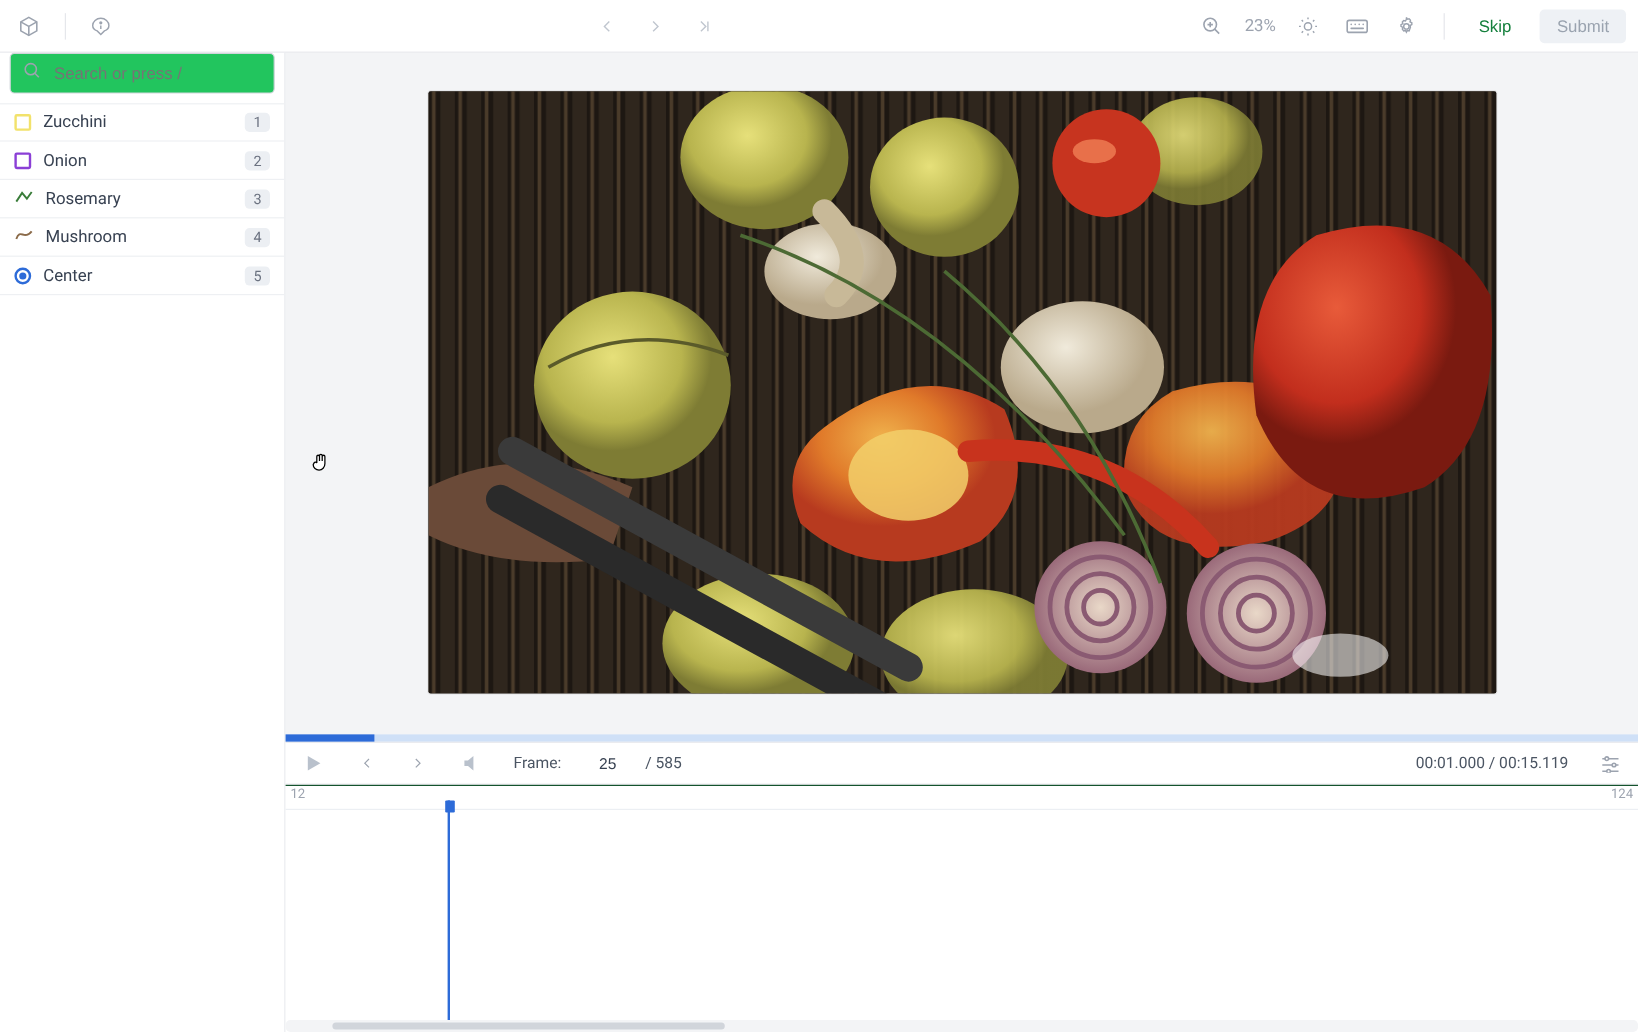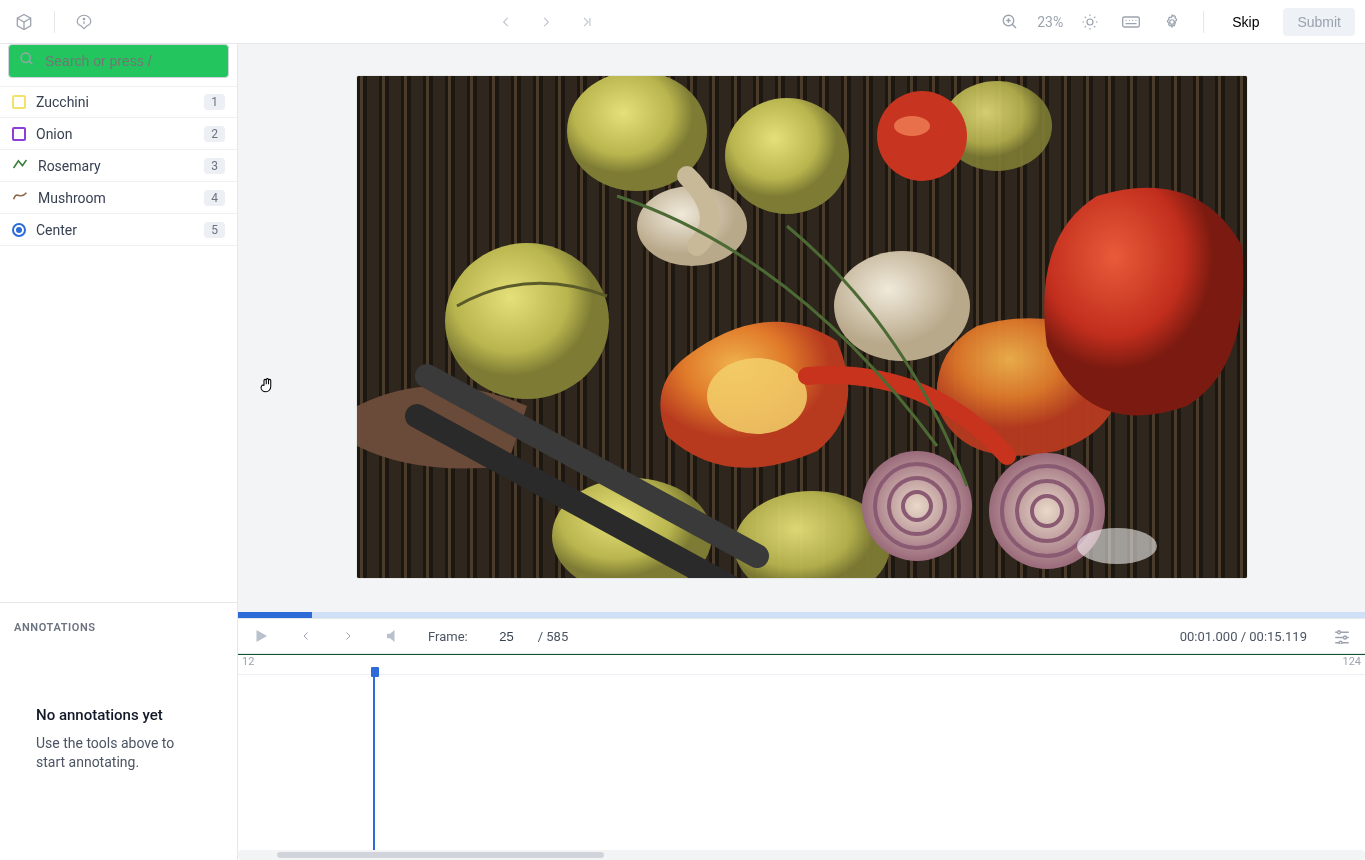--- a/index.html
+++ b/index.html
@@ -9,21 +9,21 @@
   
   .topbar { height: 44px; border-bottom: 1px solid #e5e7eb; display: flex; align-items: center; padding: 0 10px; gap: 8px; }
   .tb-left, .tb-center, .tb-right { display: flex; align-items: center; gap: 8px; }
   .tb-left { gap: 12px; }
   .tb-center { flex: 1; justify-content: center; gap: 18px; }
   .tb-right { gap: 14px; }
   .vdiv { width: 1px; height: 22px; background: #e5e7eb; margin: 0 4px; }
   .icon-btn { color: #9ca3af; display: inline-flex; align-items: center; justify-content: center; padding: 4px; border-radius: 4px; cursor: pointer; }
   .icon-btn svg { display: block; }
   .zoom-pct { color: #9ca3af; font-size: 14px; }
-  .skip-btn { background: #fff; border: none; color: #000000; font-size: 14px; padding: 6px 10px; border-radius: 4px; cursor: pointer; font-weight: 500; }
+  .skip-btn { background: #fff; border: none; color: #15803d; font-size: 14px; padding: 6px 10px; border-radius: 4px; cursor: pointer; font-weight: 500; }
   .submit-btn { background: #eef1f5; border: none; color: #9aa3af; font-size: 14px; padding: 6px 14px; border-radius: 4px; cursor: default; font-weight: 500; }
 
   
   .body { flex: 1; display: flex; min-height: 0; }
   .sidebar { width: 238px; border-right: 1px solid #e5e7eb; display: flex; flex-direction: column; background: #fff; }
   .side-top { flex: 1; min-height: 0; display: flex; flex-direction: column; }
   .side-section-label { font-size: 11px; letter-spacing: .6px; color: #6b7280; padding: 14px 10px 8px 10px; font-weight: 600; }
   .search-wrap { padding: 0 8px 8px 8px; }
   .search { display: flex; align-items: center; gap: 8px; border: 1px solid #d1d5db; background: #22c55e; border-radius: 4px; padding: 6px 10px; }
   .search input { border: none; outline: none; flex: 1; font-size: 14px; color: #374151; background: transparent; }
@@ -193,27 +193,20 @@
             </div>
             <div class="tool-item">
               <div class="tool-left">
                 <span class="swatch-radio"></span>
                 <span>Center</span>
               </div>
               <span class="hotkey">5</span>
             </div>
           </div>
       </div>
-      <div class="side-bottom">
-        <div class="ann-label">ANNOTATIONS</div>
-        <div class="empty-state">
-          <div class="empty-title">No annotations yet</div>
-          <div class="empty-sub">Use the tools above to start annotating.</div>
-        </div>
-      </div>
     </div>
 
     <div class="main">
       <div class="canvas-area">
         <span class="hand-cursor">
           <svg width="18" height="18" viewBox="0 0 24 24" fill="#fff" stroke="#000" stroke-width="1.4">
               <path d="M8 12V6a1.5 1.5 0 013 0v5V5a1.5 1.5 0 013 0v6V6a1.5 1.5 0 013 0v8c0 4-3 7-6.5 7S4 18.5 4 15l1-2c.7-1.4 2.5-1.2 3 0z"></path>
             </svg>
         </span>
         <div class="canvas-img">

